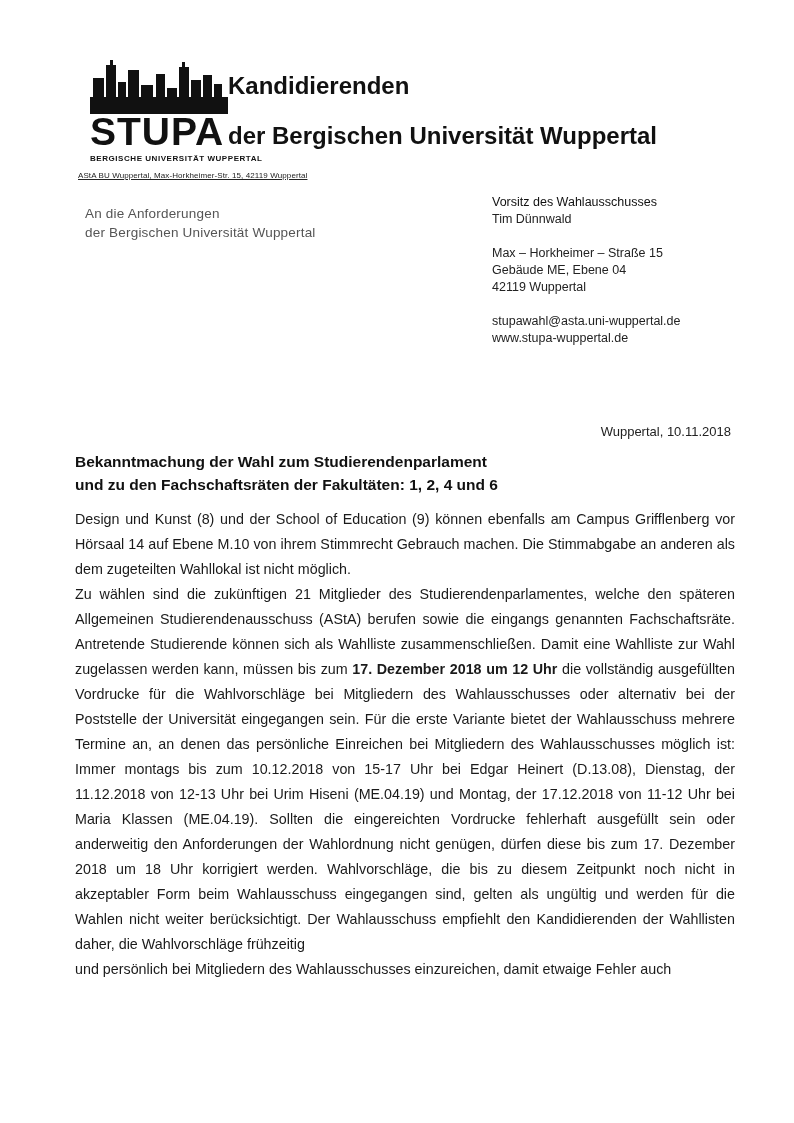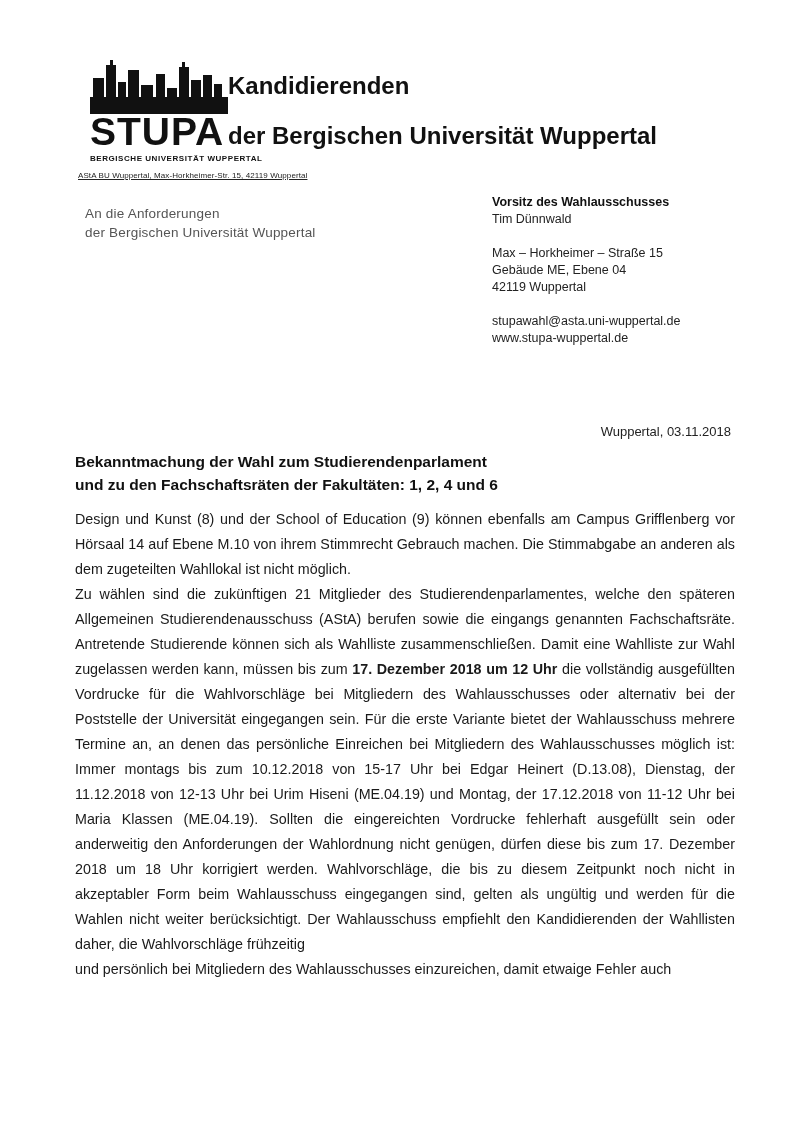--- a/index.html
+++ b/index.html
@@ -58,21 +58,21 @@
     font-size: 13.5px; line-height: 19px;
     color: #555; letter-spacing: 0.2px;
   }
 
   
   .contact {
     position: absolute; left: 492px; top: 194px;
     font-size: 12.5px; line-height: 17px; color: #222;
     width: 240px;
   }
-  .contact .bold { font-weight: 700; color: #111; }
+  .contact .bold { font-weight: 400; color: #111; }
   .contact .gap { height: 17px; }
 
   
   .dateline {
     position: absolute; left: 75px; top: 424px; width: 656px;
     text-align: right; font-size: 13px; color: #222;
   }
 
   
   .subject {
@@ -135,21 +135,21 @@
     <div>Tim Dünnwald</div>
     <div class="gap"></div>
     <div>Max – Horkheimer – Straße 15</div>
     <div>Gebäude ME, Ebene 04</div>
     <div>42119 Wuppertal</div>
     <div class="gap"></div>
     <div>stupawahl@asta.uni-wuppertal.de</div>
     <div>www.stupa-wuppertal.de</div>
   </div>
 
-  <div class="dateline">Wuppertal, 03.11.2018</div>
+  <div class="dateline">Wuppertal, 10.11.2018</div>
 
   <div class="subject">
     <div>Bekanntmachung der Wahl zum Studierendenparlament</div>
     <div>und zu den Fachschaftsräten der Fakultäten: 1, 2, 4 und 6</div>
   </div>
 
   <div class="body-text">
     <p>Design und Kunst (8) und der School of Education (9) können ebenfalls am Campus Grifflenberg vor Hörsaal 14 auf Ebene M.10 von ihrem Stimmrecht Gebrauch machen. Die Stimmabgabe an anderen als dem zugeteilten Wahllokal ist nicht möglich.</p>
     <p><span>Zu wählen sind die zukünftigen 21 Mitglieder des Studierendenparlamentes, welche den späteren Allgemeinen Studierendenausschuss (AStA) berufen sowie die eingangs genannten Fachschaftsräte. Antretende Studierende können sich als Wahlliste zusammenschließen. Damit eine Wahlliste zur Wahl zugelassen werden kann, müssen bis zum </span><strong>17. Dezember 2018 um 12 Uhr</strong><span> die vollständig ausgefüllten Vordrucke für die Wahlvorschläge bei Mitgliedern des Wahlausschusses oder alternativ bei der Poststelle der Universität eingegangen sein. Für die erste Variante bietet der Wahlausschuss mehrere Termine an, an denen das persönliche Einreichen bei Mitgliedern des Wahlausschusses möglich ist: Immer montags bis zum 10.12.2018 von 15-17 Uhr bei Edgar Heinert (D.13.08), Dienstag, der 11.12.2018 von 12-13 Uhr bei Urim Hiseni (ME.04.19) und Montag, der 17.12.2018 von 11-12 Uhr bei Maria Klassen (ME.04.19). Sollten die eingereichten Vordrucke fehlerhaft ausgefüllt sein oder anderweitig den Anforderungen der Wahlordnung nicht genügen, dürfen diese bis zum 17. Dezember 2018 um 18 Uhr korrigiert werden. Wahlvorschläge, die bis zu diesem Zeitpunkt noch nicht in akzeptabler Form beim Wahlausschuss eingegangen sind, gelten als ungültig und werden für die Wahlen nicht weiter berücksichtigt. Der Wahlausschuss empfiehlt den Kandidierenden der Wahllisten daher, die Wahlvorschläge frühzeitig</span></p>
     <p>und persönlich bei Mitgliedern des Wahlausschusses einzureichen, damit etwaige Fehler auch</p>

